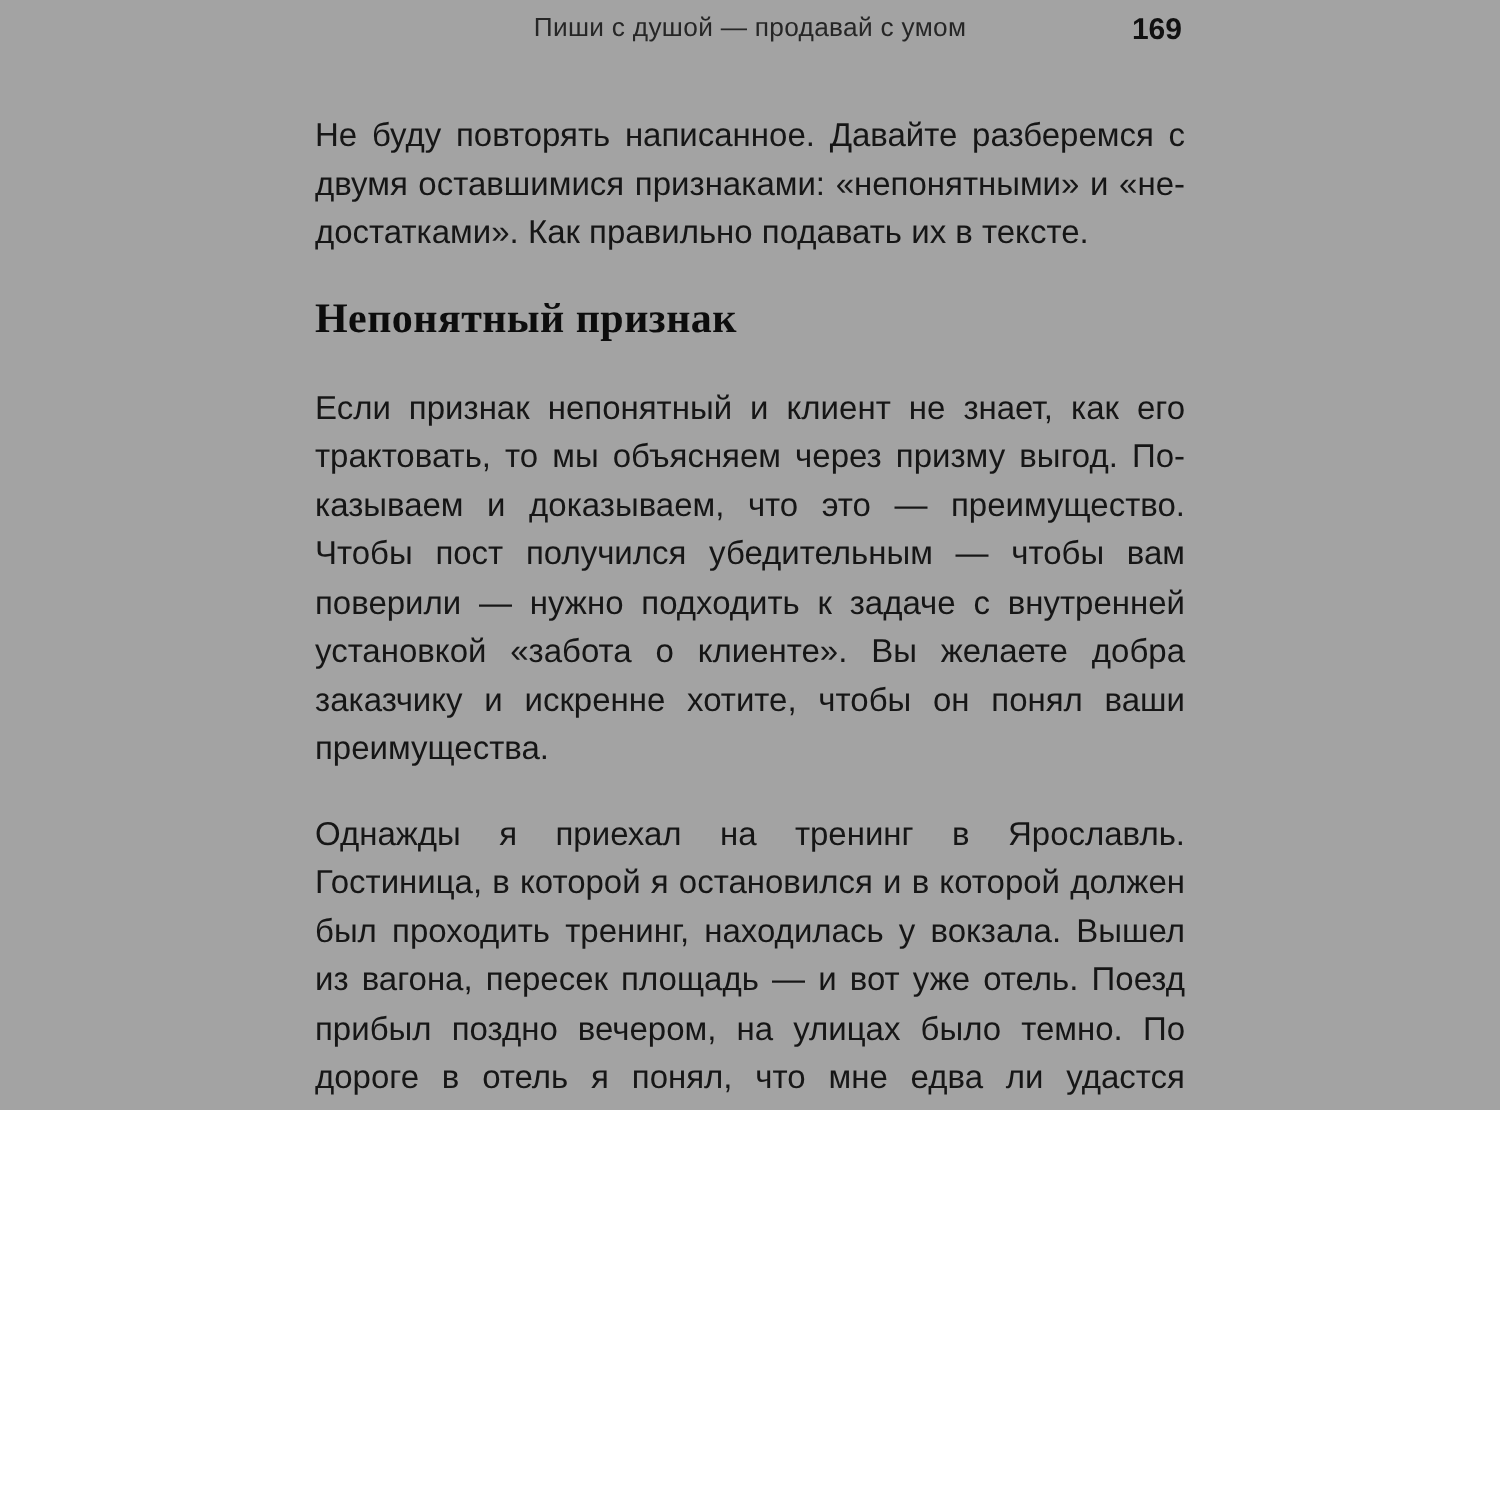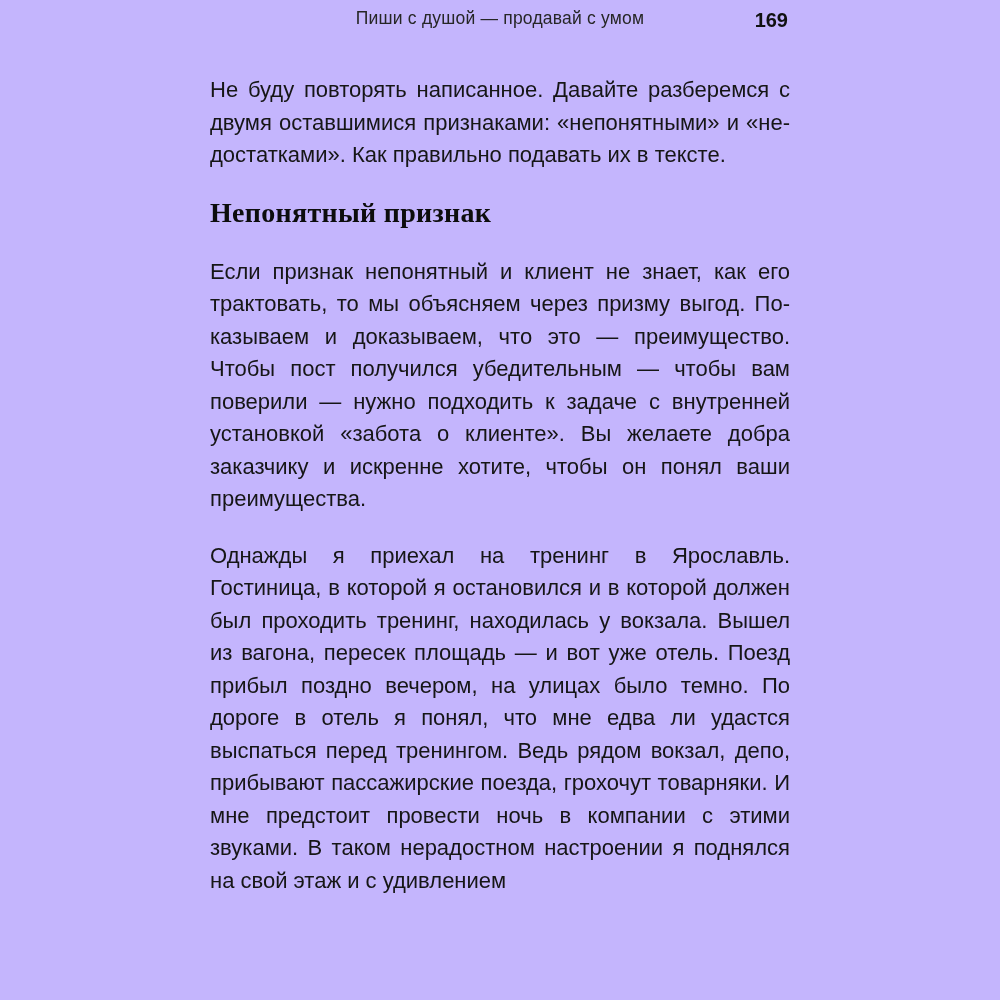--- a/index.html
+++ b/index.html
@@ -3,22 +3,22 @@
 <meta charset="utf-8">
 <style>
   html, body {
     margin: 0;
     padding: 0;
     background: #ffffff;
   }
   .page {
     position: relative;
     width: 1000px;
-    height: 1000px;
-    background: #c4b5fd;
+    height: 740px;
+    background: #a3a3a3;
     overflow: hidden;
     font-family: "Liberation Sans", "DejaVu Sans", sans-serif;
     color: #161616;
   }
   .running-head {
     position: absolute;
     top: 8px;
     left: 210px;
     width: 580px;
     text-align: center;

